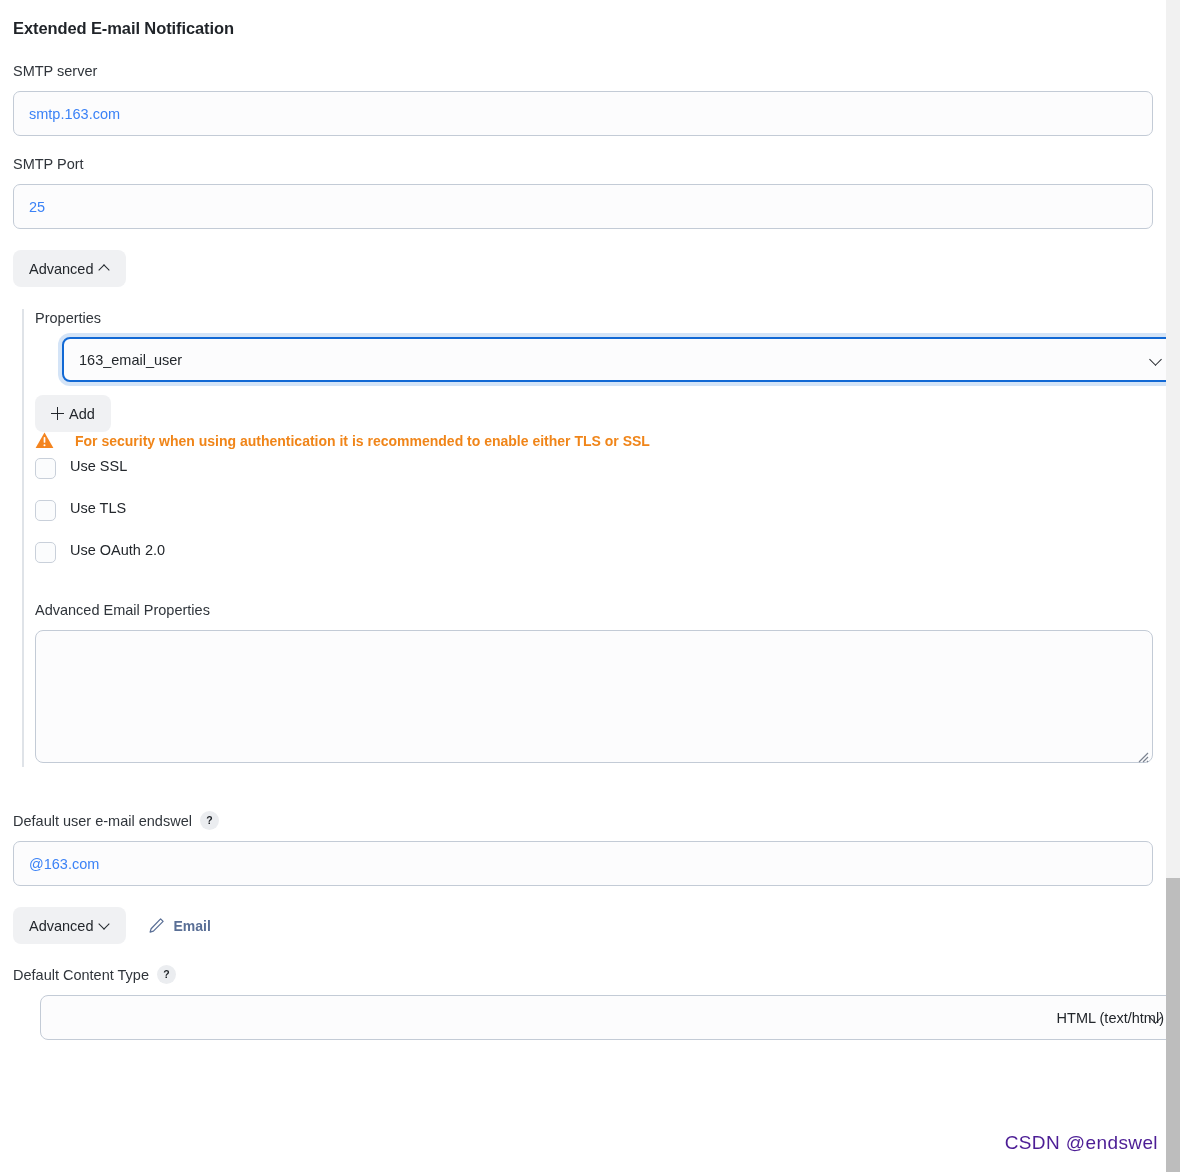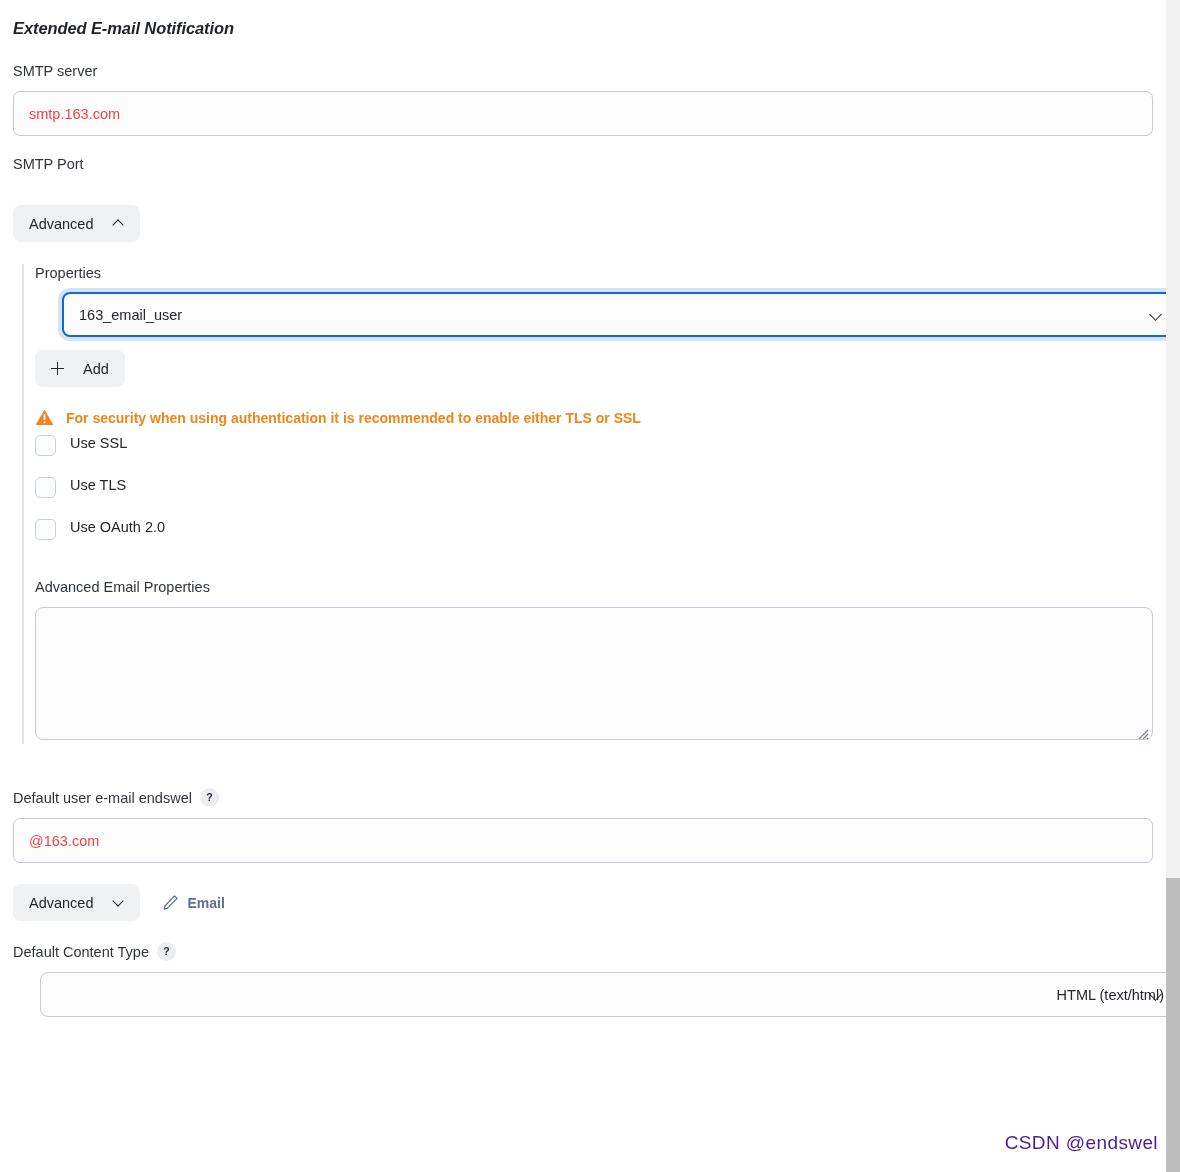--- a/index.html
+++ b/index.html
@@ -27,21 +27,20 @@
     padding: 0 13px;
   }
 
   .section-title {
     font-size: 16.5px;
     font-weight: bold;
     color: #1f2328;
     letter-spacing: -0.1px;
     margin: 0;
     padding-top: 19px;
-    font-style: italic;
   }
 
   .field-label {
     font-size: 14.5px;
     color: #30353b;
     margin: 0;
     padding: 0;
     line-height: 18px;
     display: flex;
     align-items: center;
@@ -66,29 +65,29 @@
   .text-input {
     display: block;
     width: 100%;
     box-sizing: border-box;
     height: 45px;
     border: 1px solid #c3cbd6;
     border-radius: 7px;
     background: #fcfcfd;
     font-family: "Liberation Sans", sans-serif;
     font-size: 14.5px;
-    color: #ef4444;
+    color: #3b82f6;
     padding: 0 15px;
     outline: none;
   }
 
   .pill-button {
     display: inline-flex;
     align-items: center;
-    gap: 19px;
+    gap: 5px;
     height: 37px;
     padding: 0 16px;
     border: none;
     border-radius: 8px;
     background: #f0f1f3;
     font-family: "Liberation Sans", sans-serif;
     font-size: 14.5px;
     color: #23272c;
     cursor: pointer;
   }
@@ -182,22 +181,21 @@
     width: 8px;
     height: 8px;
     border-left: 1.8px solid #22262b;
     border-bottom: 1.8px solid #22262b;
     transform: rotate(-45deg);
   }
 
   .warning-row {
     display: flex;
     align-items: center;
-    gap: 12px;
-    margin-top: 22px;
+    gap: 21px;
     color: #f08519;
     font-size: 14px;
     font-weight: bold;
   }
   .warn-icon {
     width: 19px;
     height: 17px;
     flex: 0 0 auto;
   }
 
@@ -311,20 +309,21 @@
   </div>
 
   <div style="height:19px"></div>
 
   
   <div>
     <div class="field-label">
       <span>SMTP Port</span>
     </div>
     <div style="height:11px"></div>
+    <input class="text-input" type="text" value="25" style="">
   </div>
 
   <div style="height:21px"></div>
 
   
   <button class="pill-button">
     <span>Advanced</span>
     <span class="chev up"></span>
   </button>
 

